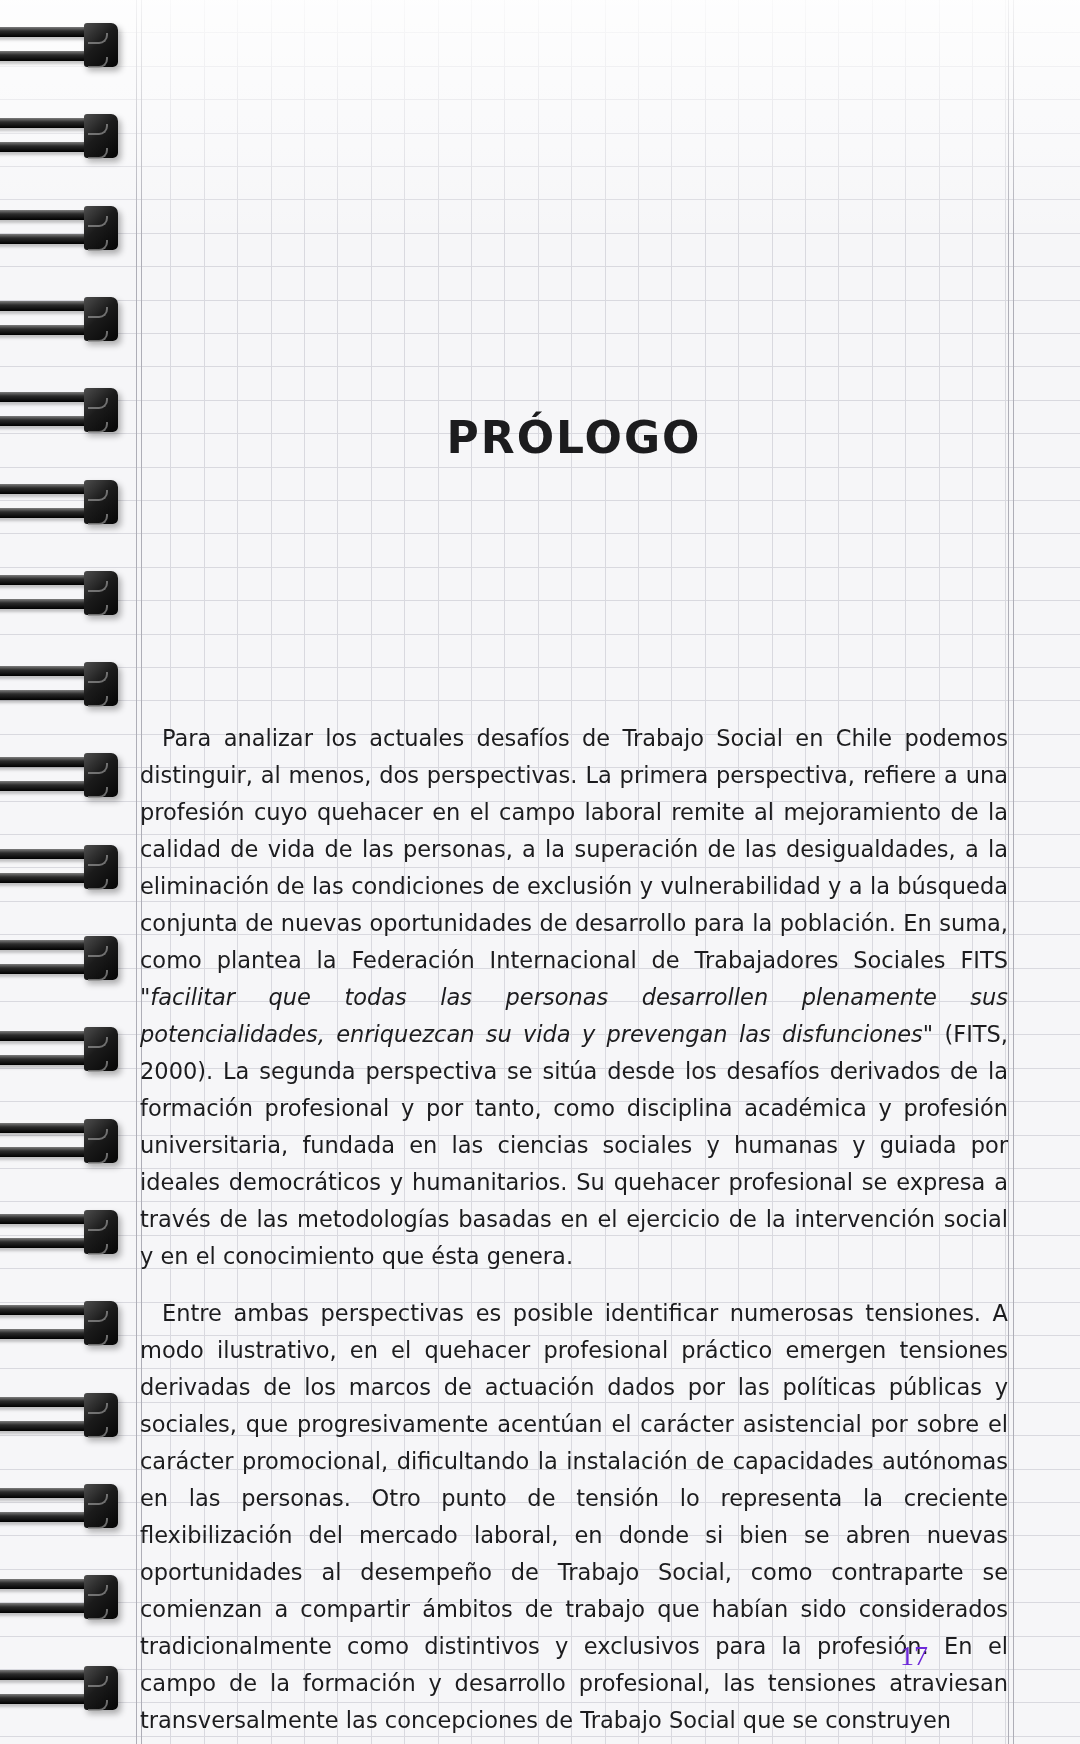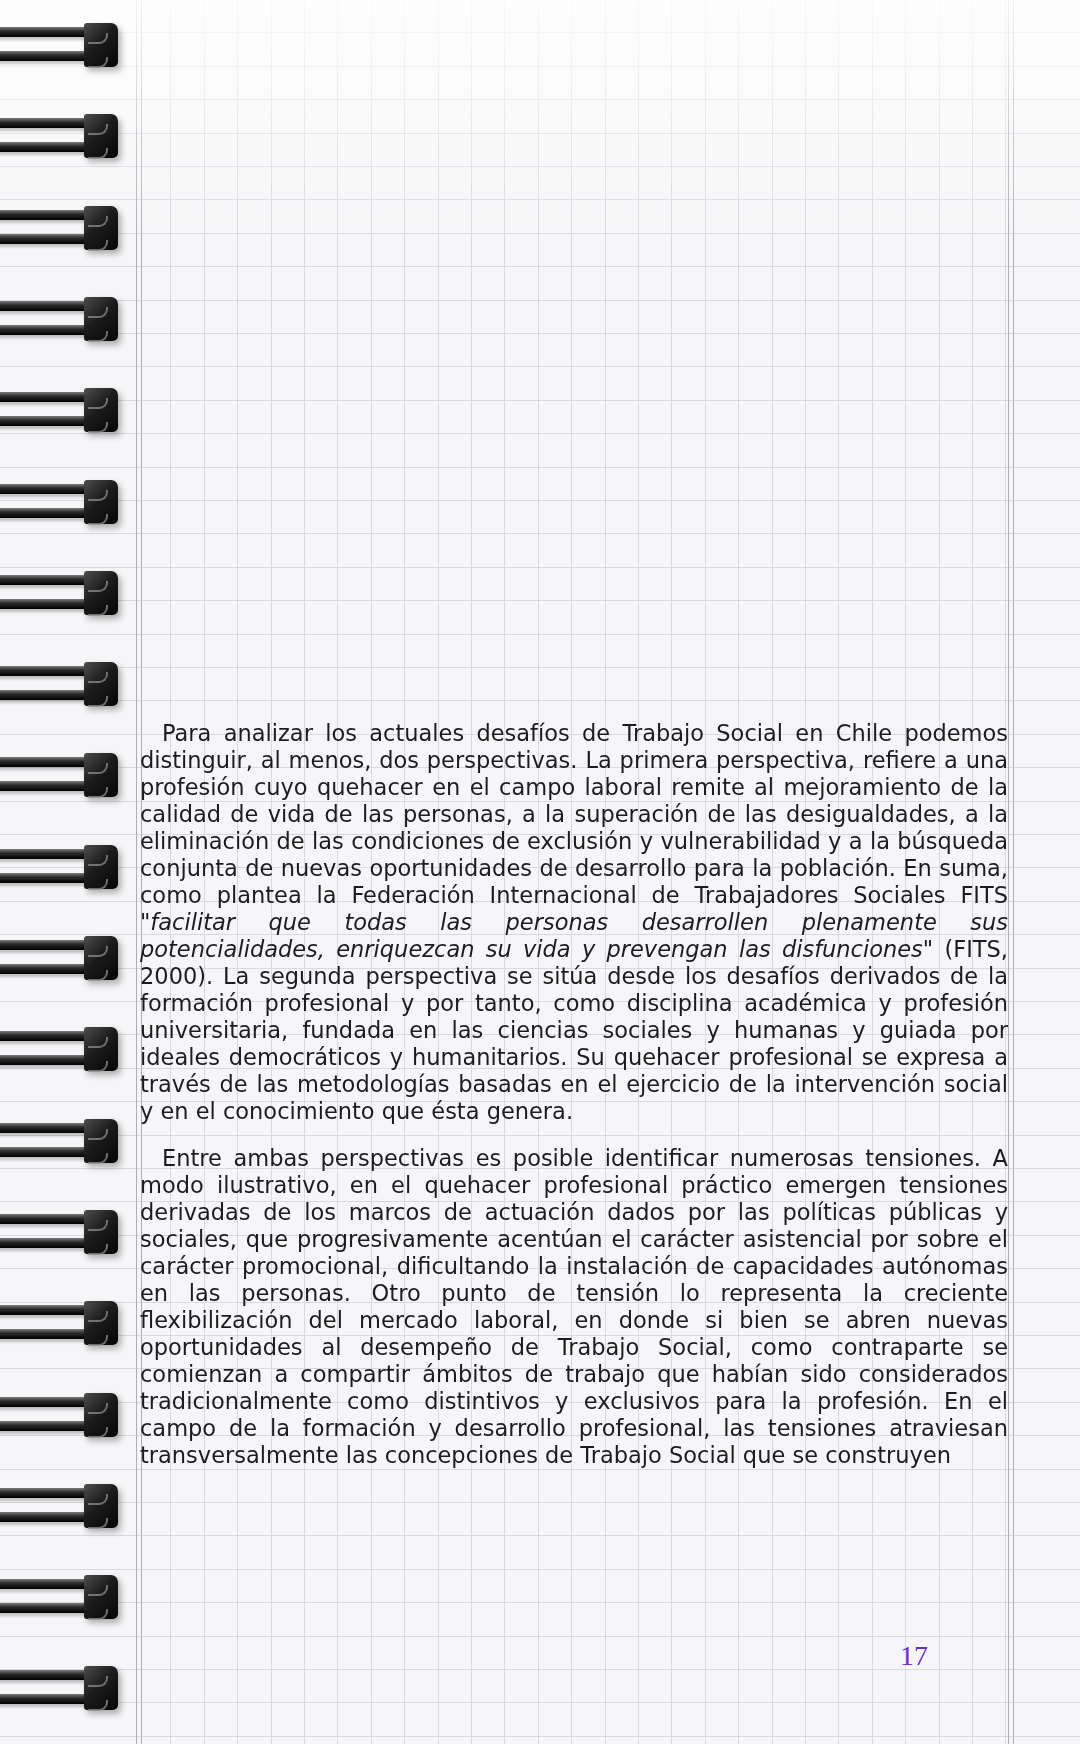--- a/index.html
+++ b/index.html
@@ -66,21 +66,21 @@
 
   
   .title {
     position:absolute; left:138px; width:872px; top:412px;
     text-align:center;
     font-weight:bold; font-size:44px; letter-spacing:2px;
     color:#1c1c1e;
   }
   .body-text {
     position:absolute; left:140px; width:868px; top:720px;
-    font-size:22.5px; line-height:27px;
+    font-size:22.5px; line-height:37px;
     color:#1c1c1e;
     text-align:justify;
   }
   .body-text p { margin:0; text-indent:22px; }
   .body-text p + p { margin-top:20px; }
   .quote-italic { font-style:italic; }
   .page-number {
     position:absolute; left:900px; width:108px; top:1640px;
     font-family:"Liberation Serif", serif;
     font-size:28px; color:#6d28d9;
@@ -226,20 +226,21 @@
     </div>
       <div class="ring" style="top: 1666.4px;">
       <div class="wire wire-top"></div>
       <div class="wire wire-bottom"></div>
       <div class="block"></div>
       <div class="hook hook-top"></div>
       <div class="hook hook-bottom"></div>
     </div>
     </div>
 
+  <div class="title">PRÓLOGO</div>
 
   <div class="body-text">
     <p><span>Para analizar los actuales desafíos de Trabajo Social en Chile podemos distinguir, al menos, dos perspectivas. La primera perspectiva, refiere a una profesión cuyo quehacer en el campo laboral remite al mejoramiento de la calidad de vida de las personas, a la superación de las desigualdades, a la eliminación de las condiciones de exclusión y vulnerabilidad y a la búsqueda conjunta de nuevas oportunidades de desarrollo para la población. En suma, como plantea la Federación Internacional de Trabajadores Sociales FITS </span><span class="quote-italic">"facilitar que todas las personas desarrollen plenamente sus potencialidades, enriquezcan su vida y prevengan las disfunciones"</span><span> (FITS, 2000). La segunda perspectiva se sitúa desde los desafíos derivados de la formación profesional y por tanto, como disciplina académica y profesión universitaria, fundada en las ciencias sociales y humanas y guiada por ideales democráticos y humanitarios. Su quehacer profesional se expresa a través de las metodologías basadas en el ejercicio de la intervención social y en el conocimiento que ésta genera.</span></p>
     <p>Entre ambas perspectivas es posible identificar numerosas tensiones. A modo ilustrativo, en el quehacer profesional práctico emergen tensiones derivadas de los marcos de actuación dados por las políticas públicas y sociales, que progresivamente acentúan el carácter asistencial por sobre el carácter promocional, dificultando la instalación de capacidades autónomas en las personas. Otro punto de tensión lo representa la creciente flexibilización del mercado laboral, en donde si bien se abren nuevas oportunidades al desempeño de Trabajo Social, como contraparte se comienzan a compartir ámbitos de trabajo que habían sido considerados tradicionalmente como distintivos y exclusivos para la profesión. En el campo de la formación y desarrollo profesional, las tensiones atraviesan transversalmente las concepciones de Trabajo Social que se construyen</p>
   </div>
 
   <div class="page-number">17</div>
 
 </div>
 

